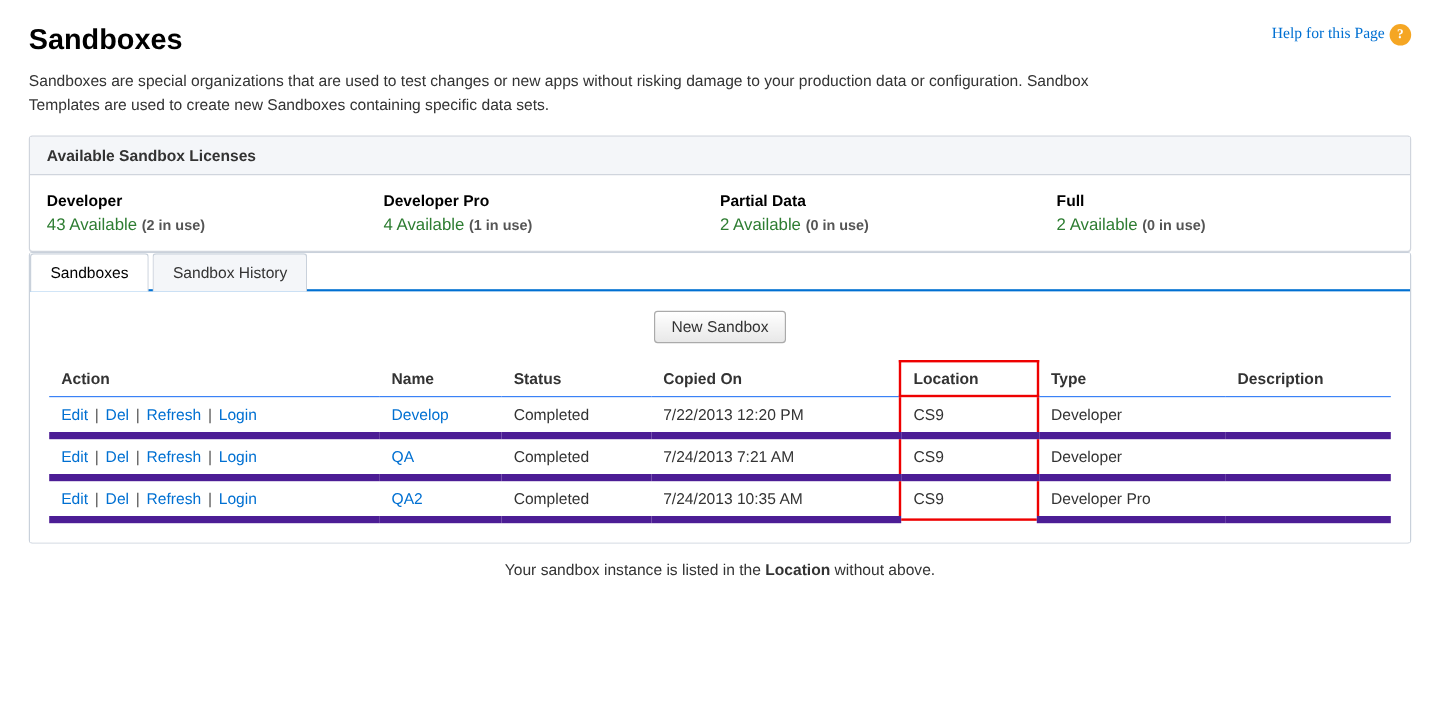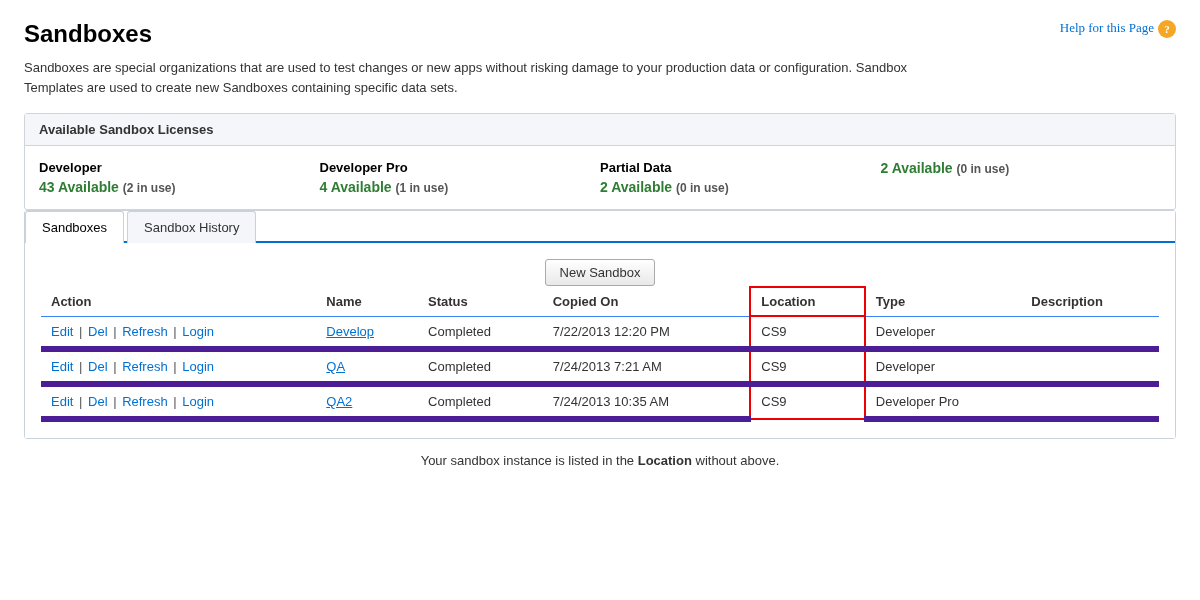--- a/index.html
+++ b/index.html
@@ -74,21 +74,21 @@
       font-weight: bold;
       font-size: 13px;
       color: #000;
       margin-bottom: 4px;
     }
     .license-count {
       font-size: 14px;
     }
     .license-available {
       color: #2e7d32;
-      font-weight: bold;
+      font-weight: normal;
     }
     .license-in-use {
       color: #555;
       font-weight: bold;
       font-size: 12px;
     }
     .tabs-container {
       border: 1px solid #c9d1db;
       border-radius: 3px;
     }
@@ -118,20 +118,21 @@
       font-weight: normal;
       position: relative;
       z-index: 1;
     }
     .tab-content {
       padding: 16px;
       background: #fff;
     }
     .new-sandbox-row {
       text-align: center;
+      margin-bottom: 14px;
     }
     .new-sandbox-btn {
       padding: 5px 14px;
       font-size: 13px;
       border: 1px solid #aaa;
       border-radius: 3px;
       background: linear-gradient(to bottom, #fff, #e8e8e8);
       cursor: pointer;
       color: #333;
     }
@@ -164,21 +165,20 @@
       color: #0070d2;
       text-decoration: none;
       font-size: 13px;
     }
     .action-sep {
       color: #555;
       margin: 0 2px;
     }
     .name-link {
       color: #0070d2;
-      text-decoration: underline;
       cursor: pointer;
     }
     td.location-cell {
       border-left: 2px solid #e00;
       border-right: 2px solid #e00;
     }
     tr.first-data td.location-cell {
       border-top: 2px solid #e00;
     }
     tr.last-data td.location-cell {
@@ -225,20 +225,21 @@
     </div>
   </div>
       <div class="license-item">
     <div class="license-type">Partial Data</div>
     <div class="license-count">
       <span class="license-available">2 Available</span>
       <span class="license-in-use"> (0 in use)</span>
     </div>
   </div>
       <div class="license-item">
+    <div class="license-type">Full</div>
     <div class="license-count">
       <span class="license-available">2 Available</span>
       <span class="license-in-use"> (0 in use)</span>
     </div>
   </div>
     </div>
 </div>
 
 <div class="tabs-container">
   <div class="tabs-nav">

